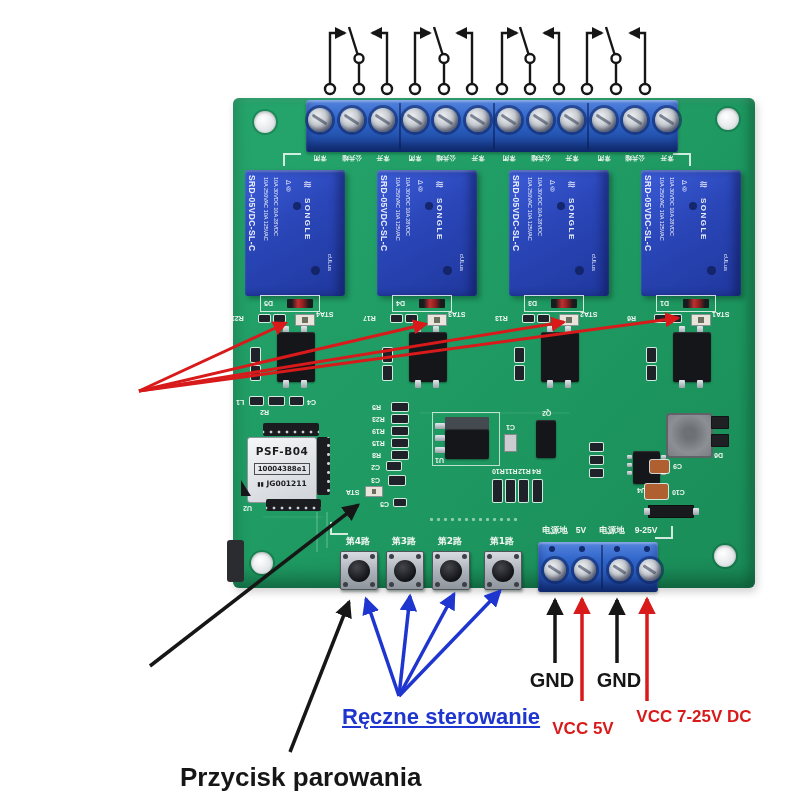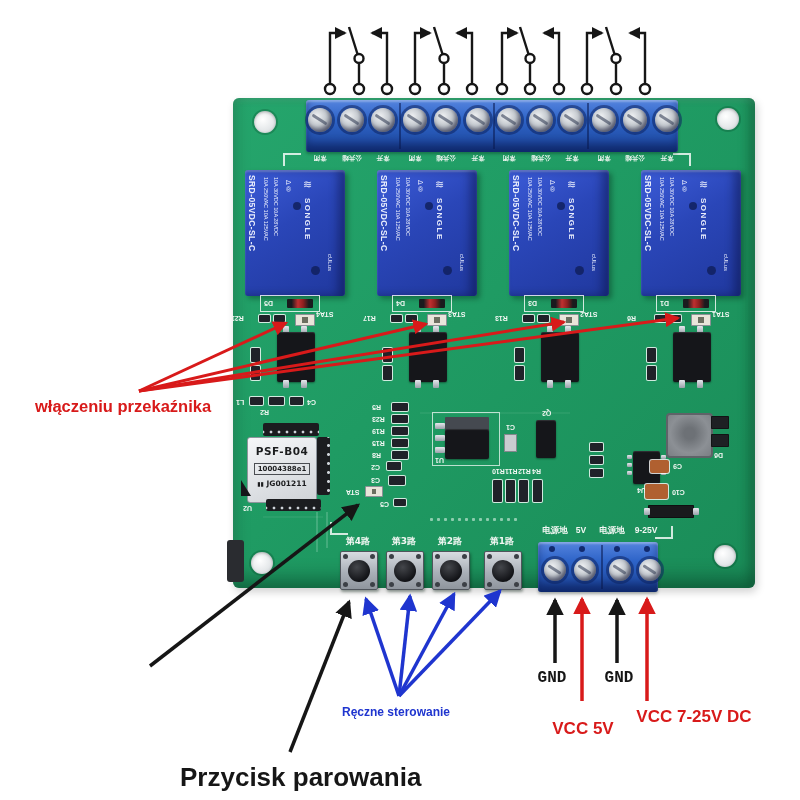--- a/index.html
+++ b/index.html
@@ -56,22 +56,22 @@
   
   .btn{position:absolute;width:36px;height:37px;border-radius:2px;border:1px solid #50555c;
        background:linear-gradient(#d8dce1,#aab0b8 55%,#8f959d);box-shadow:1px 2px 3px rgba(0,25,12,.4);}
   .btn::after{content:"";position:absolute;left:50%;top:50%;width:22px;height:22px;transform:translate(-50%,-50%);
        background:radial-gradient(circle at 40% 33%,#44464b,#111216 72%);border-radius:50%;}
   .bdot{position:absolute;width:5px;height:5px;border-radius:50%;background:#3c4046;}
   
   .ann{position:absolute;font-weight:700;line-height:1;white-space:nowrap;z-index:11;}
   .ann.red{color:var(--red);font-size:16.5px;line-height:25px;}
   .ann.black-big{color:var(--black);font-size:26px;line-height:39px;}
-  .ann.blue{color:var(--blue);font-size:12px;}
-  .ann.pwr-b{color:var(--black);font-size:16px;text-align:center;font-family:Liberation Mono, monospace;}
+  .ann.blue{color:var(--blue);font-size:22px;text-decoration:underline;}
+  .ann.pwr-b{color:var(--black);font-size:20px;text-align:center;}
   .ann.pwr-r{color:var(--red);font-size:17px;text-align:center;}
   #overlay{position:absolute;left:0;top:0;z-index:10;pointer-events:none;}
 </style>
 </head>
 <body>
 
 <div id="stage">
 
   <div id="pcb">
     <div class="hole" style="left:21px;top:13px;"></div>
@@ -446,21 +446,20 @@
       <line x1="399" y1="696" x2="500" y2="591" marker-end="url(#ah-blue)"></line>
     </g>
 
     <line x1="555" y1="663" x2="555" y2="600" style="stroke:var(--black);stroke-width:3.5;" marker-end="url(#ah-black)"></line>
     <line x1="582" y1="701" x2="582" y2="599" style="stroke:var(--red);stroke-width:3.5;" marker-end="url(#ah-red)"></line>
     <line x1="617" y1="663" x2="617" y2="600" style="stroke:var(--black);stroke-width:3.5;" marker-end="url(#ah-black)"></line>
     <line x1="647" y1="701" x2="647" y2="599" style="stroke:var(--red);stroke-width:3.5;" marker-end="url(#ah-red)"></line>
   </svg>
 
   <div class="ann red" style="left:35px;top:394px;">
-    <div>włączeniu przekaźnika</div>
   </div>
   <div class="ann black-big" style="left:10px;top:666px;">
   </div>
   <div class="ann black-big" style="left:180px;top:758px;">Przycisk parowania</div>
   <div class="ann blue" style="left:342px;top:706px;">Ręczne sterowanie</div>
   <div class="ann pwr-b" style="left:529px;top:670px;width:46px;">GND</div>
   <div class="ann pwr-b" style="left:596px;top:670px;width:46px;">GND</div>
   <div class="ann pwr-r" style="left:546px;top:720px;width:74px;">VCC 5V</div>
   <div class="ann pwr-r" style="left:635px;top:708px;width:118px;">VCC 7-25V DC</div>
 </div>

